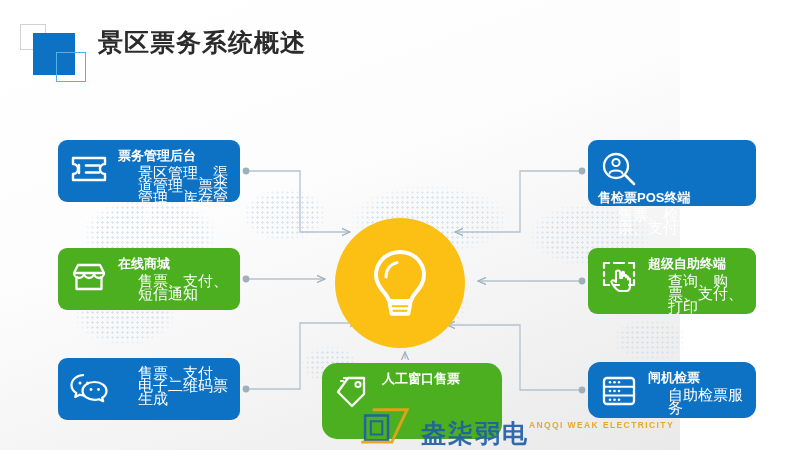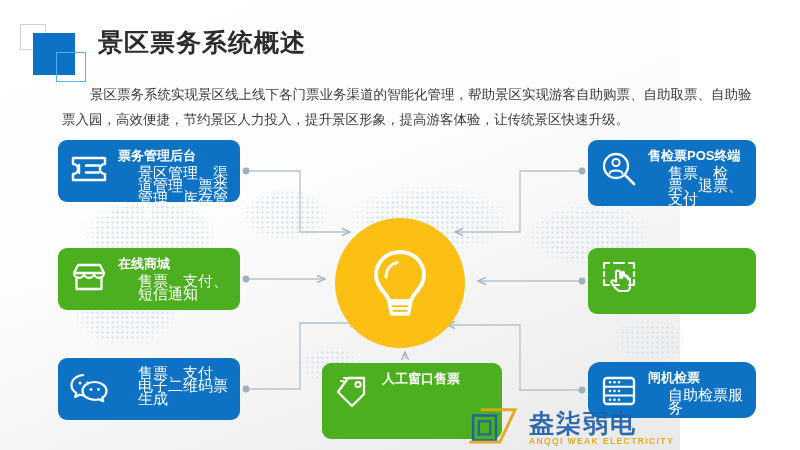--- a/index.html
+++ b/index.html
@@ -85,51 +85,50 @@
                display: flex; align-items: center; justify-content: center; }
   .card-txt { flex: 1 1 auto; min-width: 0; }
   .card-title { font-size: 13px; font-weight: bold; line-height: 16px; margin-bottom: 2px; }
   .card-sub { font-size: 15px; line-height: 13px; margin-left: 20px; }
 
   
   #card-ticket-admin { left: 58px;  top: 140px; width: 182px; height: 62px; }
   #card-online-mall  { left: 58px;  top: 248px; width: 182px; height: 62px; }
   #card-wechat-mall  { left: 58px;  top: 358px; width: 182px; height: 62px; }
   
-  #card-pos-terminal { left: 588px; top: 140px; width: 168px; height: 66px; }
+  #card-pos-terminal { left: 588px; top: 140px; width: 168px; height: 66px; flex-direction: column; }
   #card-self-service { left: 588px; top: 248px; width: 168px; height: 66px; }
   #card-gate-check   { left: 588px; top: 362px; width: 168px; height: 56px; border-radius: 12px; }
   
-  #card-manual-window{ left: 322px; top: 363px; width: 180px; height: 76px; }
+  #card-manual-window{ left: 322px; top: 363px; width: 180px; height: 76px; border-radius: 15px; }
   #card-manual-window .card-sub { line-height: 13.5px; }
 
   
   .watermark {
     position: absolute; right: 6px; bottom: 4px;
     display: flex; align-items: flex-end; opacity: .92;
   }
   .wm-mark { width: 58px; height: 42px; margin-right: 4px; }
-  .wm-text { display: flex; flex-direction: column; align-items: flex-start; }
+  .wm-text { display: flex; flex-direction: row; align-items: flex-start; }
   .wm-cn { font-size: 25px; font-weight: bold; color: #1f5fa8; letter-spacing: 2px; line-height: 26px; }
   .wm-en { font-size: 8.5px; font-weight: bold; color: #e8a317; letter-spacing: 1.4px; }
 </style>
 </head>
 <body>
 
 <div id="slide">
 
   <div class="map-dots"></div>
 
   <div class="hdr-squares">
     <div class="sq sq-gray"></div>
     <div class="sq sq-blue"></div>
     <div class="sq sq-outline"></div>
   </div>
   <div class="page-title">景区票务系统概述</div>
-  <div class="desc">景区票务系统实现景区线上线下各门票业务渠道的智能化管理，帮助景区实现游客自助购票、自助取票、自助验票入园，高效便捷，节约景区人力投入，提升景区形象，提高游客体验，让传统景区快速升级。</div>
 
   <svg class="conn" viewBox="0 0 800 450">
     <defs>
       <marker id="ah" viewBox="0 0 10 10" refX="9" refY="5" markerWidth="7" markerHeight="7" orient="auto">
         <path d="M0,1 L9,5 L0,9" fill="none" stroke="#9fb0bd" stroke-width="1.4"></path>
       </marker>
     </defs>
     <g stroke="#b4c2cd" stroke-width="1.3" fill="none">
 
       <path d="M246,171 L300,171 L300,232 L350,232" marker-end="url(#ah)"></path>
@@ -224,20 +223,24 @@
     </div>
   </div>
 
   <div class="card green" id="card-self-service">
     <div class="card-icon">
       <svg width="38" height="36" viewBox="0 0 38 36">
         <path d="M4 9 L4 4 L9 4 M29 4 L34 4 L34 9 M34 21 L34 26 L29 26 M9 26 L4 26 L4 21" fill="none" stroke="#fff" stroke-width="2.2" stroke-linecap="round" stroke-linejoin="round"></path>
         <path d="M14 4 L24 4 M4 13 L4 17 M34 13 L34 17 M14 26 L19 26" stroke="#fff" stroke-width="2.2" stroke-linecap="round" stroke-dasharray="1 0"></path>
         <path d="M16 13 L16 23 C16 23 13.5 20.5 12 21.5 C10.5 22.5 12 24.5 13.5 26.5 C15 28.5 17 32 20.5 32 L26 32 C29 32 30 29.5 30 27 L30 20.5 C30 19 28 19 28 20.5 L28 18.5 C28 17 26 17 26 18.5 L26 17 C26 15.5 24 15.5 24 17 L24 14 C24 12.5 22 12.5 22 14 L22 19 L20 19 L20 13 C20 11 16 11 16 13 Z" fill="none" stroke="#fff" stroke-width="2.1" stroke-linejoin="round"></path>
       </svg>
+    </div>
+    <div class="card-txt">
+      <div class="card-title">超级自助终端</div>
+      <div class="card-sub">查询、购票、支付、打印</div>
     </div>
   </div>
 
   <div class="card blue" id="card-gate-check">
     <div class="card-icon">
       <svg width="36" height="32" viewBox="0 0 36 32">
         <rect x="3" y="3" width="30" height="26" rx="3" fill="none" stroke="#fff" stroke-width="2.3"></rect>
         <path d="M3 11.7 L33 11.7 M3 20.4 L33 20.4" stroke="#fff" stroke-width="2"></path>
         <circle cx="9" cy="7.3" r="1.3" fill="#fff"></circle>
           <circle cx="13.5" cy="7.3" r="1.3" fill="#fff"></circle>

